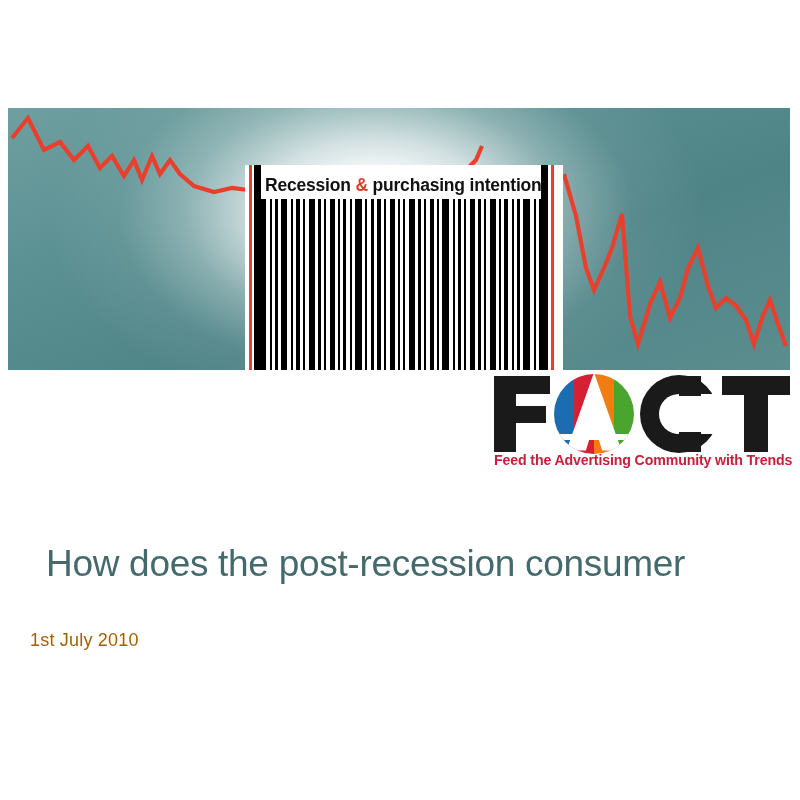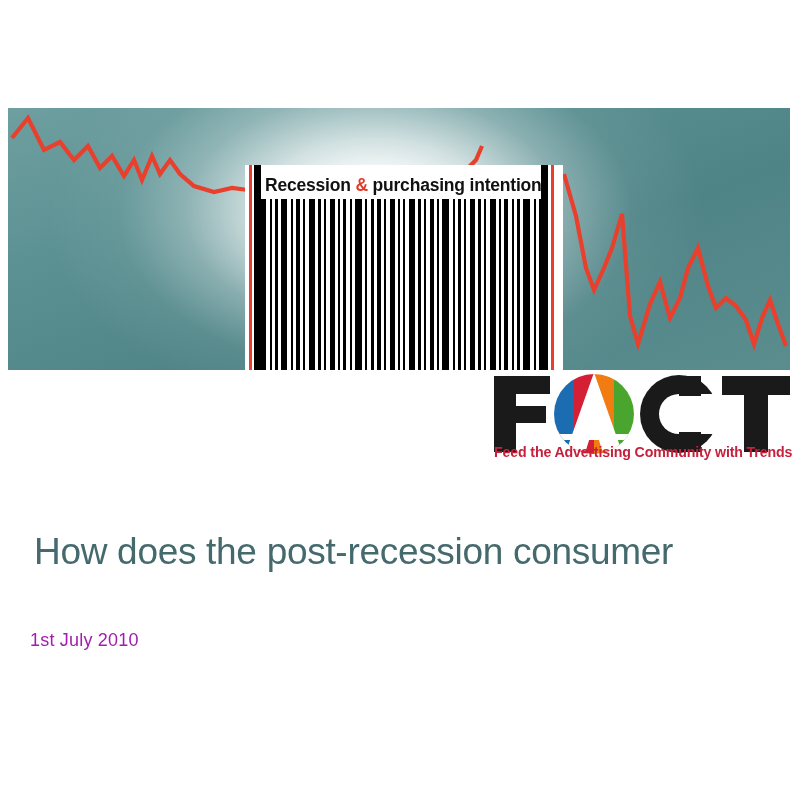--- a/index.html
+++ b/index.html
@@ -115,50 +115,50 @@
   #fact-wordmark {
     position: absolute;
     left: 0;
     top: 0;
     width: 300px;
     height: 82px;
   }
   #fact-tagline {
     position: absolute;
     left: 2px;
-    top: 72px;
+    top: 80px;
     width: 298px;
     font-size: 14.2px;
     font-weight: bold;
     color: #c6203c;
     letter-spacing: -0.15px;
     white-space: nowrap;
   }
 
   
   #title-block {
     position: absolute;
     left: 30px;
     top: 524px;
     width: 740px;
   }
   #slide-title {
     font-size: 37px;
     line-height: 47px;
     font-weight: normal;
     color: #456a6d;
-    margin: 4px;
+    margin: 16px;
     letter-spacing: -0.3px;
   }
   #slide-date {
     position: absolute;
     left: 30px;
     top: 630px;
     font-size: 18px;
-    color: #a21caf;
+    color: #a16207;
     letter-spacing: 0.2px;
     font-weight: normal;
   }
 </style>
 </head>
 <body>
 
 <div id="slide">
 
   <div id="banner">

